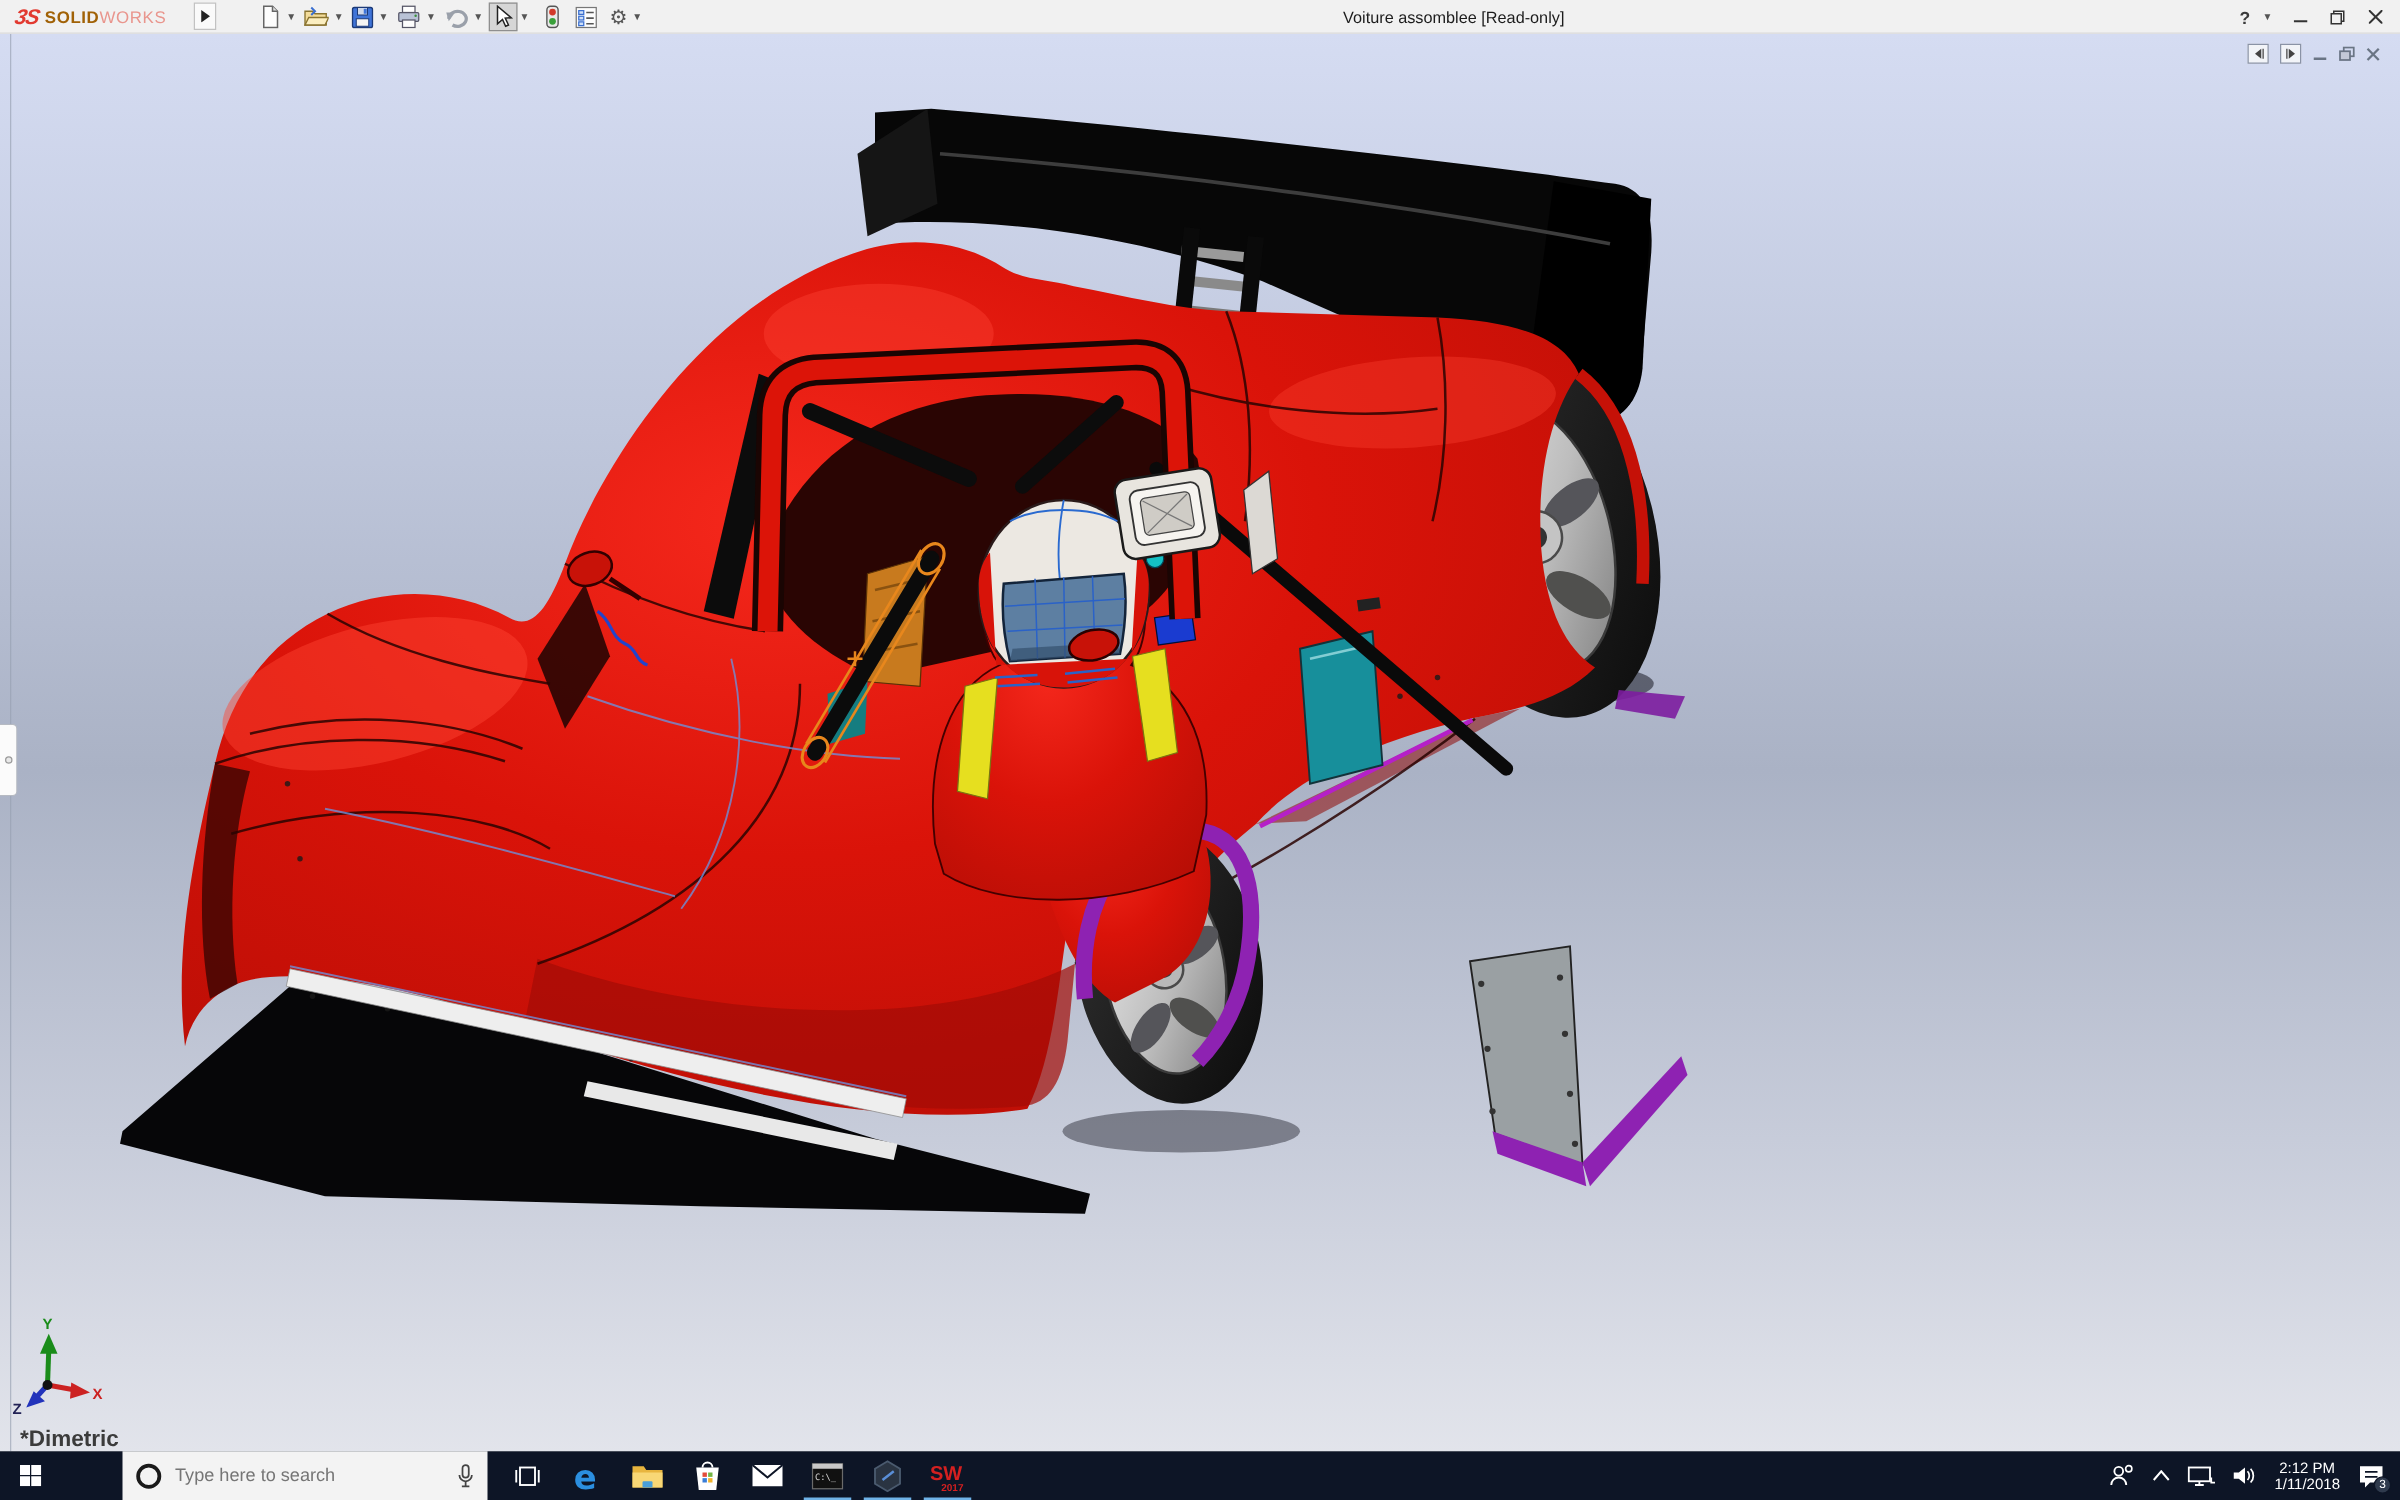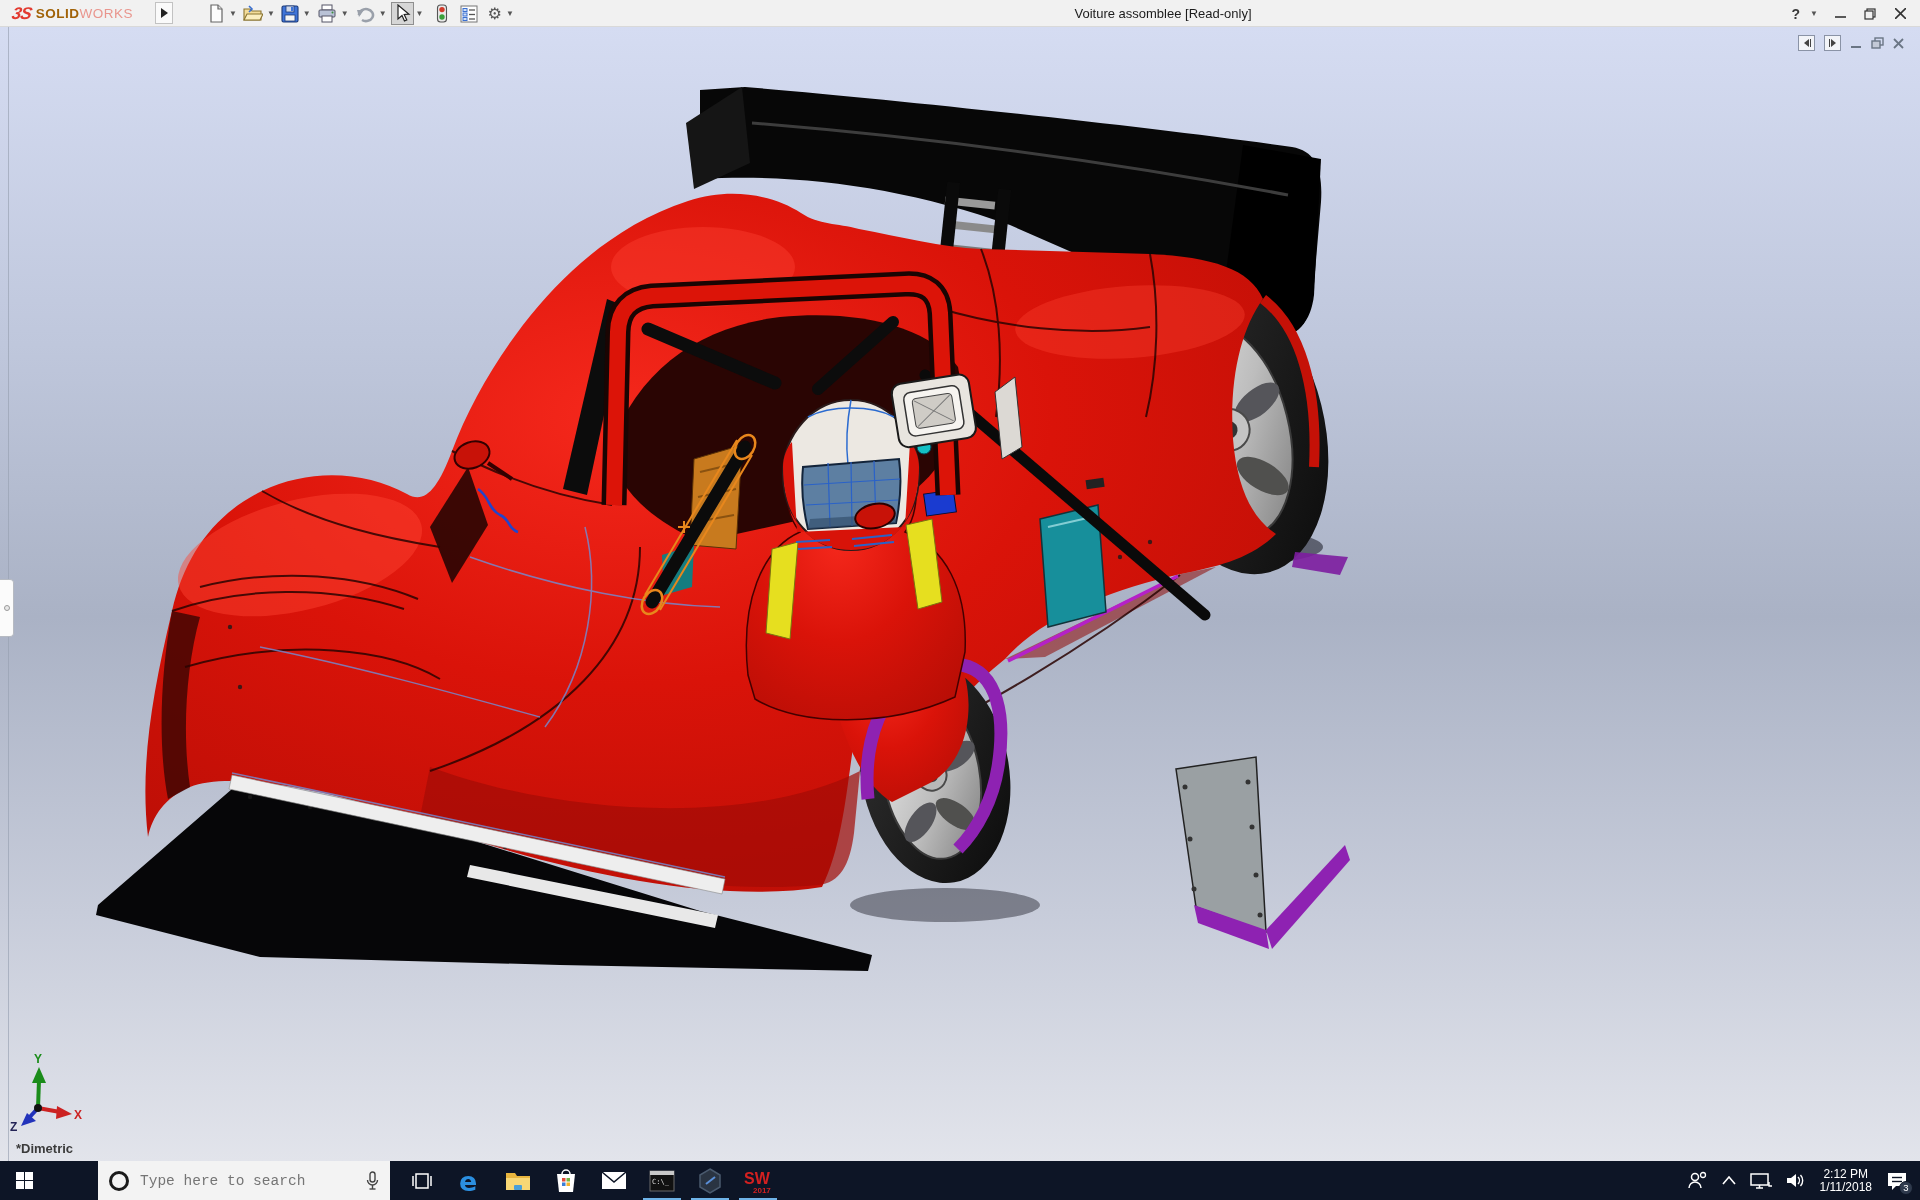--- a/index.html
+++ b/index.html
@@ -30,29 +30,29 @@
     background:linear-gradient(180deg,#d5dcf2 0%,#bfc7dc 28%,#aab2c5 52%,#c7ccda 78%,#e2e4eb 100%); }
   .vp-left-line { position:absolute; left:8px; top:0; bottom:0; width:1px; background:#97a0b0; opacity:.65; }
   .vp-tab { position:absolute; left:0; top:552px; width:14px; height:58px; background:#fbfbfb;
     border:1px solid #b6bac2; border-left:none; border-radius:0 4px 4px 0;
     display:flex; align-items:center; justify-content:center; }
   .vp-tab .dot { width:6px; height:6px; border-radius:50%; border:1px solid #9a9a9a; background:#e8e8e8; }
   .vp-ctl { position:absolute; top:8px; right:16px; display:flex; align-items:center; gap:9px; }
   .vp-ctl .box { width:17px; height:16px; background:#f2f4f8; border:1px solid #8a93a6;
     display:flex; align-items:center; justify-content:center; }
   .canvas-svg { position:absolute; left:0; top:0; }
-  .dimetric { position:absolute; left:16px; top:1114px; font-size:13px; font-weight:bold; color:#3b3b3b; }
+  .dimetric { position:absolute; left:16px; top:1114px; font-size:18px; font-weight:bold; color:#3b3b3b; }
 
   
   .taskbar { position:absolute; left:0; top:1161px; width:1920px; height:39px;
     background:#0d1526; display:flex; align-items:stretch; z-index:50; }
   .tsk-start { width:48px; display:flex; align-items:center; justify-content:center; }
   .tsk-search { width:292px; margin-left:50px; background:#f3f3f3; display:flex; align-items:center; padding:0 10px; }
   .tsk-search input { flex:1; border:none; outline:none; background:transparent;
-    font-size:14.5px; color:#3a3a3a; margin-left:10px; font-family:Liberation Mono, monospace; }
+    font-size:14.5px; color:#3a3a3a; margin-left:10px; font-family:Liberation Sans, sans-serif; }
   .tsk-apps { display:flex; margin-left:8px; }
   .app-slot { width:48px; display:flex; align-items:center; justify-content:center; position:relative; }
   .app-slot .runline { position:absolute; bottom:0; left:5px; right:5px; height:2px; background:#6fb3e8; }
   .tray { margin-left:auto; display:flex; align-items:center; gap:14px; padding-right:12px; }
   .tray-clock { text-align:center; color:#fff; font-size:12px; line-height:13px; }
   .badge { position:absolute; right:-5px; bottom:-4px; width:14px; height:14px; border-radius:50%;
     background:#2f3a4d; color:#fff; font-size:9.5px; display:flex; align-items:center; justify-content:center; border:1px solid #0d1526; }
   .notif { position:relative; }
   svg { display:block; }
 </style>

